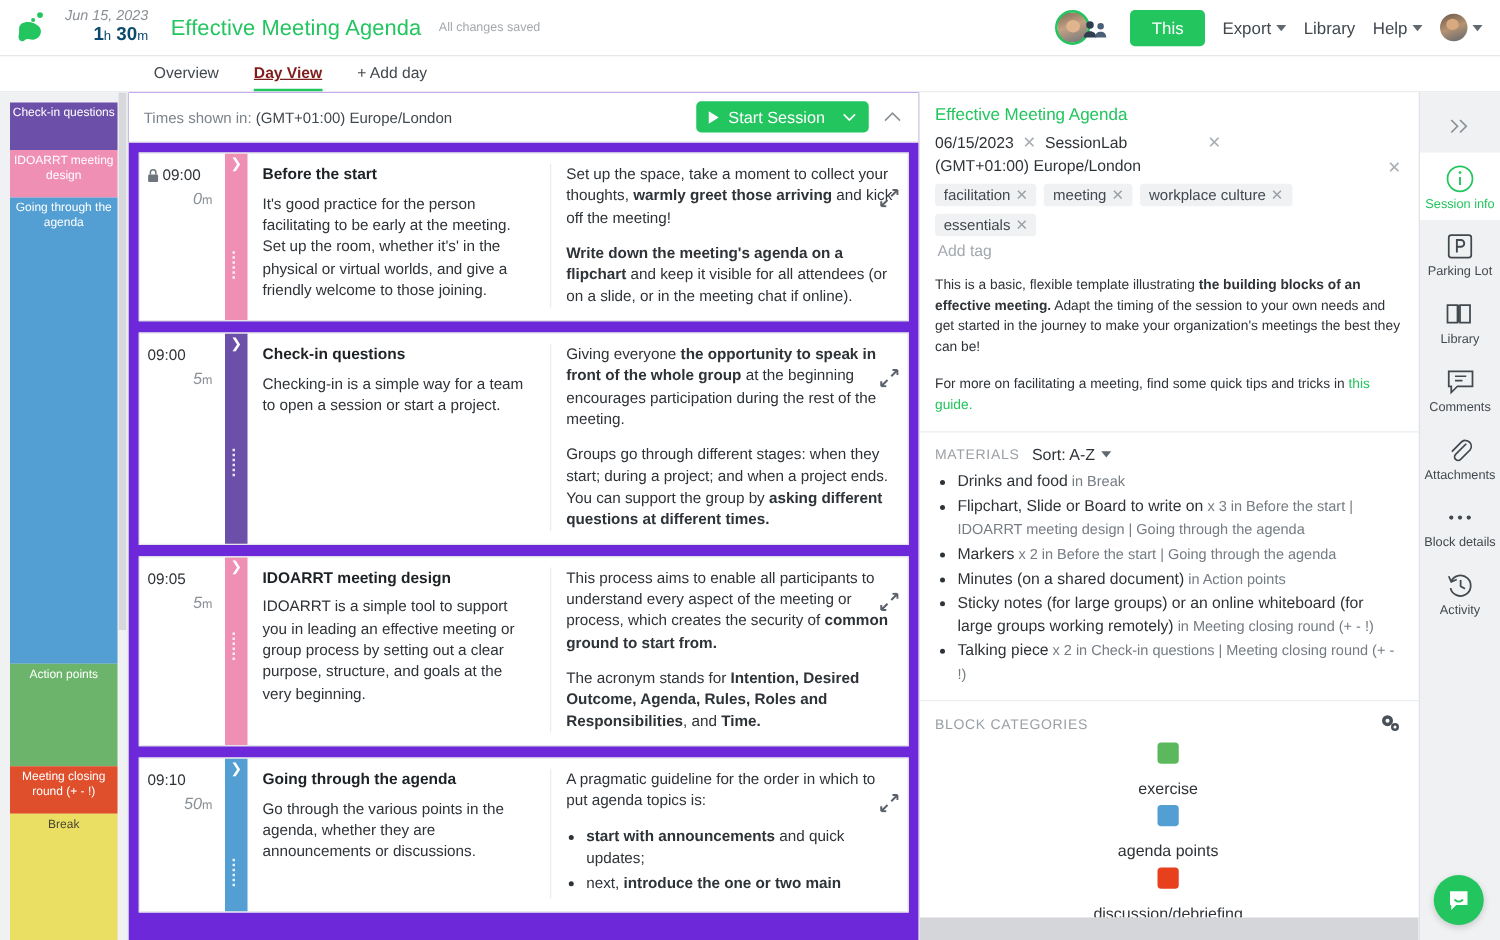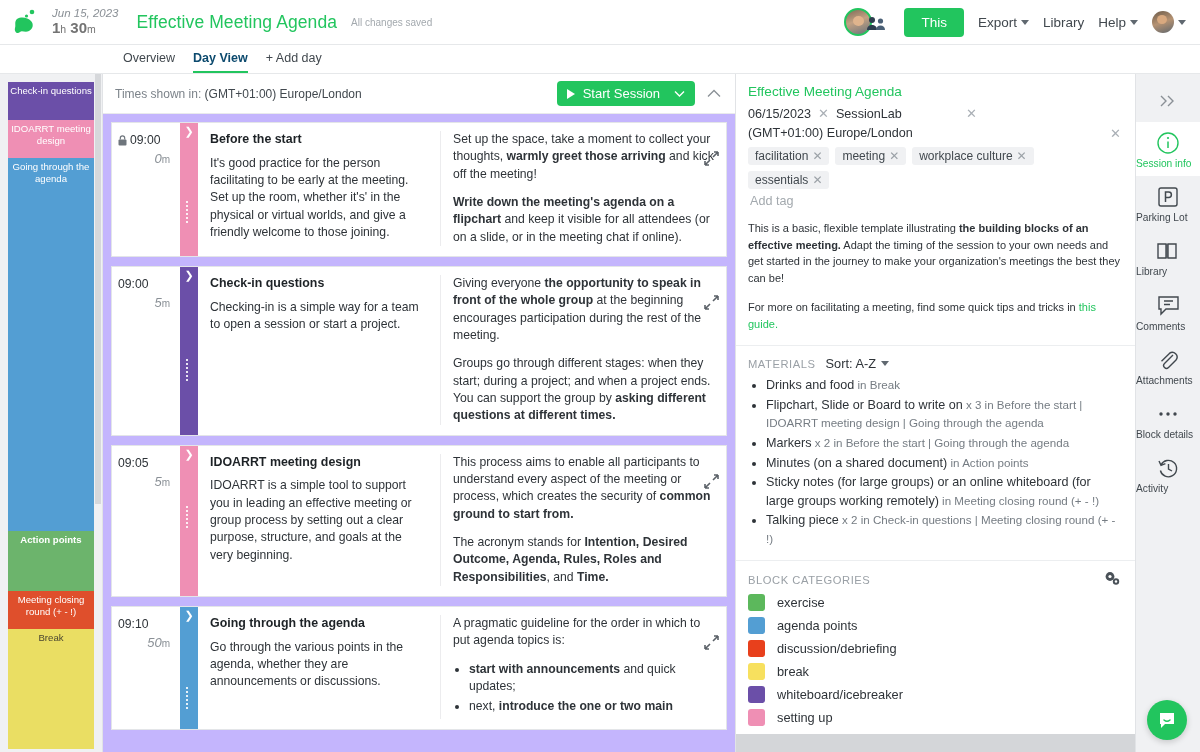--- a/index.html
+++ b/index.html
@@ -12,21 +12,21 @@
   
   .topbar {
     height: 45px; width: 1200px;
     display: flex; align-items: center;
     border-bottom: 1px solid #e6e8ea;
     background: #fff; position: relative;
   }
   .logo { width: 52px; display: flex; align-items: center; justify-content: center; }
   .meta { display: flex; flex-direction: column; justify-content: center; line-height: 1.1; margin-right: 18px; }
   .meta-date { font-size: 11.5px; font-style: italic; color: #8a9096; }
-  .meta-dur { font-size: 15px; color: #737373; text-align: left; }
+  .meta-dur { font-size: 15px; color: #0c4a6e; text-align: right; }
   .meta-dur b { font-weight: bold; }
   .meta-dur .u { font-size: 10.5px; }
   .doc-title { font-size: 17.5px; color: #22c55e; font-weight: 400; letter-spacing: .1px; }
   .saved { font-size: 10px; color: #a3a9ae; margin-left: 14px; }
   .top-right { margin-left: auto; display: flex; align-items: center; gap: 14px; padding-right: 14px; }
   .avatar-group { position: relative; width: 46px; height: 30px; }
   .avatar {
     width: 28px; height: 28px; border-radius: 50%;
     border: 2px solid #22c55e; overflow: hidden; position: absolute; left: 0; top: 1px;
     background: linear-gradient(160deg,#7d6a56 0%, #c3a183 45%, #6b737a 100%);
@@ -44,37 +44,37 @@
   .mini-av {
     width: 22px; height: 22px; border-radius: 50%; overflow: hidden;
     background: linear-gradient(160deg,#6b5a49 0%, #b59272 50%, #5f666d 100%);
     position: relative;
   }
   .mini-av::after { content:""; position:absolute; left:5px; top:4px; width:10px; height:9px; border-radius:50%; background:#d9a97f; }
   .caret { display: inline-block; width: 0; height: 0; border-left: 4px solid transparent; border-right: 4px solid transparent; border-top: 5px solid #606870; }
   
   .tabbar {
     height: 29px; display: flex; align-items: stretch; padding-left: 123px;
-    border-bottom: 1px solid #e6e8ea; background: #fff; gap: 18px;
+    border-bottom: 1px solid #e6e8ea; background: #fff; gap: 28px;
   }
   .tab { font-size: 12.5px; color: #41484e; display: flex; align-items: center; cursor: pointer; border-bottom: 2.5px solid transparent; }
-  .tab.active { font-weight: bold; color: #0c4a6e; border-bottom-color: #22c55e; }
+  .tab.active { font-weight: bold; color: #7f1d1d; border-bottom-color: #22c55e; text-decoration: underline; }
   .tab.add { color: #41484e; }
   
   .body { display: flex; height: 678px; width: 1200px; }
   
   .minimap { width: 103px; background: #f0f1f3; position: relative; overflow: hidden; border-right: 1px solid #e1e3e6; }
   .mm-inner { position: absolute; left: 8px; top: 8px; width: 86px; }
   .mm-block {
     color: #fff; font-size: 9.6px; text-align: center; padding: 3px 2px 0;
     line-height: 1.25; overflow: hidden;
   }
   .mm-scroll { position: absolute; right: 1px; top: 0; width: 6px; background: #d6d8db; }
   
-  .center { width: 632px; background: #c4b5fd; position: relative; overflow: hidden; }
+  .center { width: 632px; background: #6d28d9; position: relative; overflow: hidden; }
   .timesbar {
     height: 40px; background: #fff; display: flex; align-items: center;
     padding: 0 8px 0 12px; border-bottom: 1px solid #e9eaec;
   }
   .times-label { font-size: 12px; color: #41484e; }
   .times-label .muted { color: #7c838a; }
   .start-btn {
     margin-left: auto; background: #22c55e; color: #fff; border: none; border-radius: 4px;
     height: 25px; display: flex; align-items: center; gap: 8px; padding: 0 10px;
     font-size: 13px; font-family: inherit; cursor: pointer;
@@ -116,29 +116,29 @@
   .rp-desc { font-size: 11px; line-height: 1.5; color: #2e3338; margin-bottom: 13px; }
   .rp-desc a { color: #22c55e; text-decoration: none; }
   .rp-sec { border-top: 1px solid #eceef0; padding: 10px 14px 10px 12px; }
   .sec-head { display: flex; align-items: center; gap: 10px; margin-bottom: 5px; }
   .sec-title { font-size: 11.2px; letter-spacing: .55px; color: #9aa0a6; }
   .sort { font-size: 12.8px; color: #2e3338; cursor: pointer; display: flex; align-items: center; gap: 5px; }
   .gear { margin-left: auto; cursor: pointer; }
   .mat-list { margin-left: 18px; }
   .mat-list li { font-size: 12.6px; line-height: 1.48; margin-bottom: 1px; color: #2e3338; }
   .mat-list li .sub { color: #757c83; font-size: 11.6px; }
-  .cat-row { display: flex; align-items: center; gap: 12px; margin-bottom: 6px; }
+  .cat-row { display: flex; align-items: center; gap: 12px; margin-bottom: 6px; flex-direction: column; }
   .sw { width: 17px; height: 17px; border-radius: 3px; flex: 0 0 17px; }
   .cat-label { font-size: 12.8px; color: #2e3338; }
   .rp-foot { position: absolute; left: 0; right: 0; bottom: 0; height: 18px; background: #d4d6d9; }
   
   .rail { width: 65px; background: #f0f1f3; border-left: 1px solid #e1e3e6; padding-top: 6px; position: relative; }
   .rail-top { height: 42px; display: flex; align-items: center; justify-content: center; color: #8a9096; cursor: pointer; }
   .rail-item {
-    padding: 9px 0 7px; text-align: left; cursor: pointer; color: #41484e;
+    padding: 9px 0 7px; text-align: center; cursor: pointer; color: #41484e;
   }
   .rail-item.active { background: #fff; color: #22c55e; }
   .rail-item .ic { height: 24px; display: flex; align-items: center; justify-content: center; }
   .rail-item .lb { font-size: 10.2px; margin-top: 3px; line-height: 1.1; }
   .chatbtn {
     position: absolute; right: 13px; bottom: 12px; width: 40px; height: 40px; border-radius: 50%;
     background: #22c55e; display: flex; align-items: center; justify-content: center; cursor: pointer;
     box-shadow: 0 2px 6px rgba(0,0,0,.18);
   }
 </style>
@@ -195,21 +195,21 @@
   <div class="tab add">+ Add day</div>
 </div>
 
 <div class="body">
 
   <div class="minimap">
     <div class="mm-inner" id="mm-inner">
         <div class="mm-block" style="background: rgb(107, 79, 168); height: 38px; color: rgb(255, 255, 255);"><span>Check-in questions</span></div>
         <div class="mm-block" style="background: rgb(239, 143, 180); height: 38px; color: rgb(255, 255, 255);"><span>IDOARRT meeting design</span></div>
         <div class="mm-block" style="background: rgb(83, 158, 211); height: 373px; color: rgb(255, 255, 255);"><span>Going through the agenda</span></div>
-        <div class="mm-block" style="background: rgb(108, 180, 108); height: 60px; color: rgb(255, 255, 255); font-weight: bold;"><span>Action points</span></div>
+        <div class="mm-block" style="background: rgb(108, 180, 108); height: 82px; color: rgb(255, 255, 255);"><span>Action points</span></div>
         <div class="mm-block" style="background: rgb(223, 79, 44); height: 38px; color: rgb(255, 255, 255);"><span>Meeting closing round (+ - !)</span></div>
         <div class="mm-block" style="background: rgb(234, 222, 99); height: 120px; color: rgb(74, 70, 48);"><span>Break</span></div>
       </div>
     <div class="mm-scroll" id="mm-scroll" style="top: 0px; height: 430px;"></div>
   </div>
 
   <div class="center">
     <div class="timesbar">
       <div class="times-label"><span class="muted">Times shown in:</span> <span>(GMT+01:00) Europe/London</span></div>
       <button class="start-btn">

